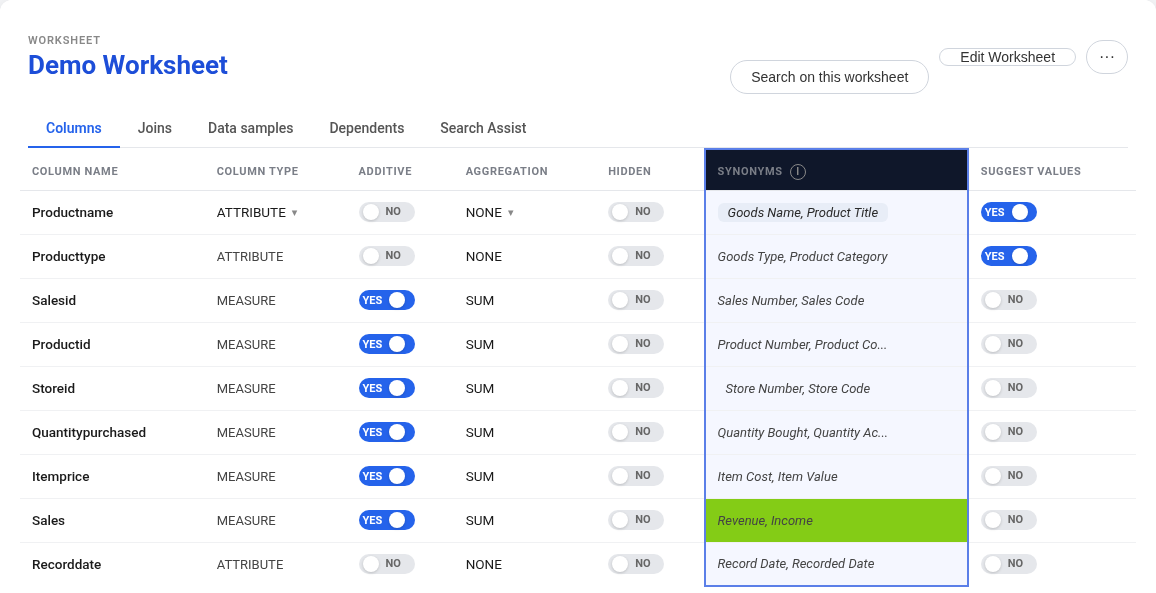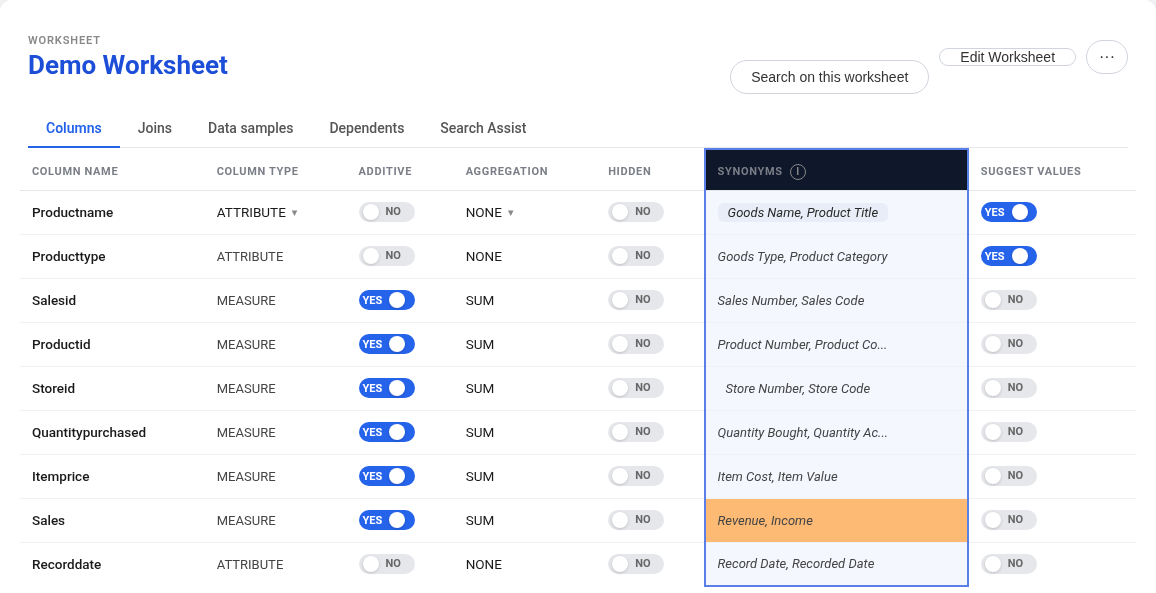--- a/index.html
+++ b/index.html
@@ -397,21 +397,21 @@
             <td class="col-type">MEASURE</td>
             <td><span class="toggle toggle-yes">
                 <span class="toggle-label">YES</span>
                 <span class="toggle-dot"></span>
               </span></td>
             <td>SUM</td>
             <td><span class="toggle toggle-no">
                 <span class="toggle-dot"></span>
                 <span class="toggle-label">NO</span>
               </span></td>
-            <td class="synonyms-col synonyms-cell" style="background: #fdba74;">Revenue, Income</td>
+            <td class="synonyms-col synonyms-cell" style="background: #84cc16;">Revenue, Income</td>
             <td><span class="toggle toggle-no">
                 <span class="toggle-dot"></span>
                 <span class="toggle-label">NO</span>
               </span></td>
           </tr>
           <tr>
             <td class="col-name">Recorddate</td>
             <td class="col-type">ATTRIBUTE</td>
             <td><span class="toggle toggle-no">
                 <span class="toggle-dot"></span>

